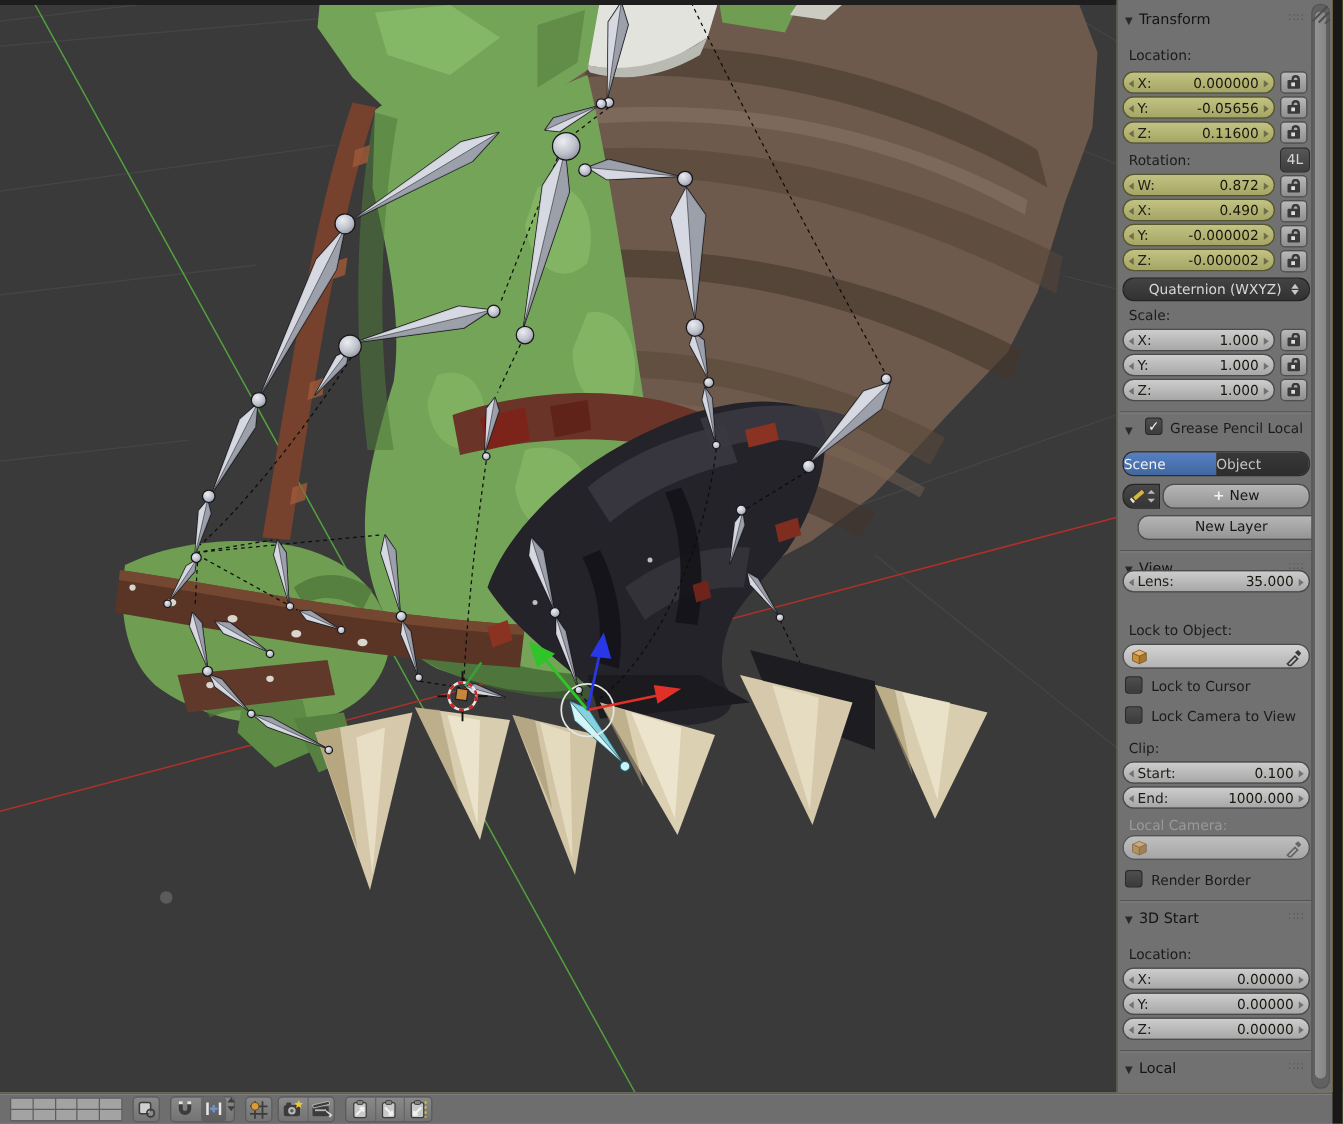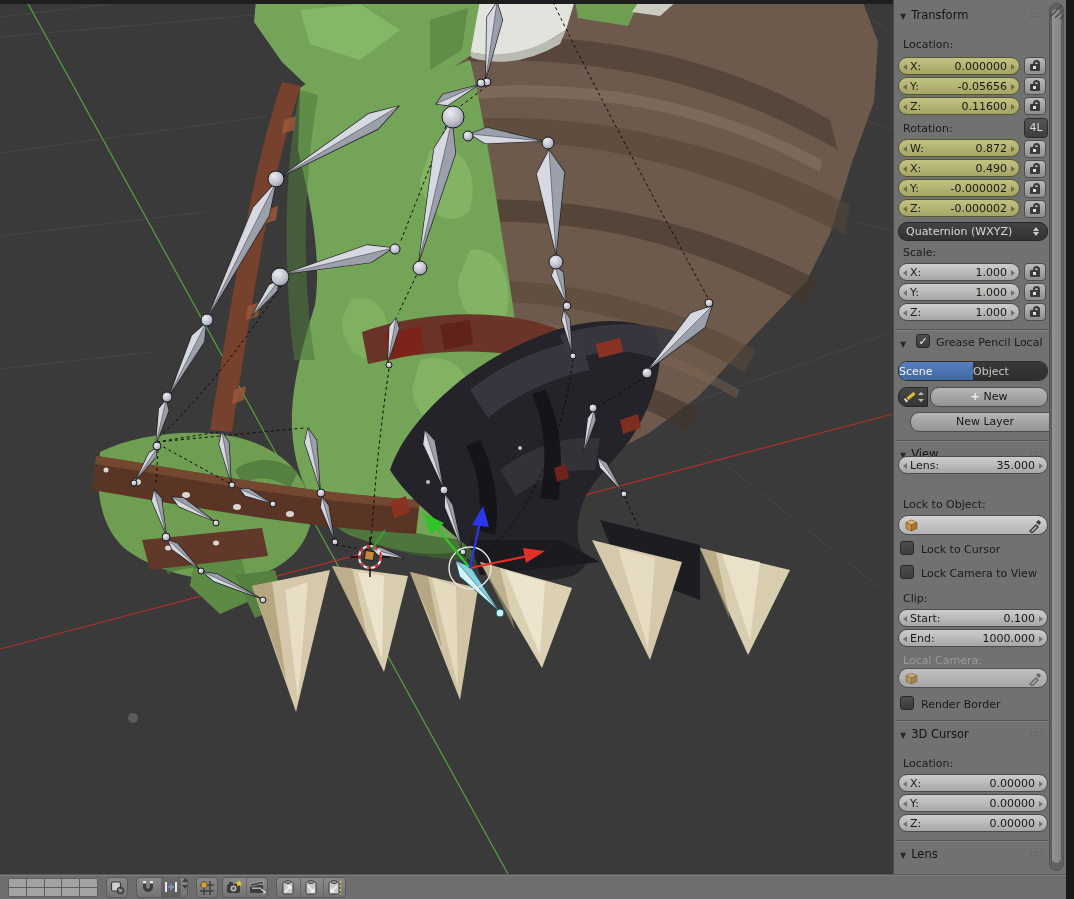--- a/index.html
+++ b/index.html
@@ -41,21 +41,21 @@
   .lk-b { width:10px; height:7px; background:#3a3a3a; border-radius:1px; margin:-1px 0 0 5px; position:relative; }
   .lk-b::after { content:""; position:absolute; left:3px; top:2px; width:3px; height:3px; background:#dedede; }
 
   .modebtn { position:absolute; left:130px; width:24px; height:20px; border-radius:4px;
     background:linear-gradient(#565656,#3e3e3e); border:1px solid #2b2b2b; color:#d6d6d6;
     font-size:11px; text-align:center; line-height:18px; }
 
   .dd { position:absolute; left:4px; width:150px; height:19px; border-radius:9px;
     background:linear-gradient(#434343,#323232); border:1px solid #242424;
     color:#d8d8d8; font-size:11px; line-height:18px; }
-  .dd .t { margin-left:7px; }
+  .dd .t { margin-left:20px; }
   .dd .up { position:absolute; right:8px; top:4px; border-bottom:4px solid #c9c9c9;
     border-left:3.5px solid transparent; border-right:3.5px solid transparent; }
   .dd .dn { position:absolute; right:8px; bottom:4px; border-top:4px solid #c9c9c9;
     border-left:3.5px solid transparent; border-right:3.5px solid transparent; }
 
   .tabs { position:absolute; left:4px; width:150px; height:20px; border-radius:9px;
     overflow:hidden; border:1px solid #2c2c2c; display:flex; }
   .tab { flex:1; line-height:19px; font-size:11px; }
   .tab.active { background:linear-gradient(#5580c4,#41679f); color:#f0f0f0; }
   .tab.inactive { background:linear-gradient(#383838,#2d2d2d); color:#c7c7c7; }
@@ -593,39 +593,39 @@
       <svg width="14" height="14" viewBox="0 0 14 14" style="position:absolute;right:5px;top:3px;opacity:.7">
         <path d="M2,12 L8,6 L10,8 L4,14 Z" fill="none" stroke="#3a3a3a" stroke-width="1.4"></path>
         <path d="M8,3 L11,6 L13,3.5 L10.5,1 Z" fill="#3a3a3a"></path>
       </svg>
     </div>
     <div class="cb" style="left:6px;top:696px"></div>
     <div class="cblbl" style="left:27px;top:698px">Render Border</div>
 
     <div class="divider" style="top:720px"></div>
 
-    <div class="hdr" style="top:727px"><span class="tri">▼</span><span>3D Cursor</span></div>
+    <div class="hdr" style="top:727px"><span class="tri">▼</span><span>3D Start</span></div>
     <span class="dots" style="top:729px">∷∷</span>
 
     <div class="lbl" style="top:757px">Location:</div>
     <div class="nf gray full" style="top:774px">
         <span class="l">X:</span>
         <span class="v">0.00000</span>
       </div>
     <div class="nf gray full" style="top:794px">
         <span class="l">Y:</span>
         <span class="v">0.00000</span>
       </div>
     <div class="nf gray full" style="top:814px">
         <span class="l">Z:</span>
         <span class="v">0.00000</span>
       </div>
 
     <div class="divider" style="top:840px"></div>
-    <div class="hdr" style="top:847px"><span class="tri">▼</span><span>Lens</span></div>
+    <div class="hdr" style="top:847px"><span class="tri">▼</span><span>Local</span></div>
     <span class="dots" style="top:849px">∷∷</span>
   </div>
 
   <div id="scrollbar">
       <div id="scrollthumb"></div>
     </div>
   <svg width="20" height="18" style="position:absolute;left:1046px;top:1px">
     <g stroke="#4e4e4e" stroke-width="1.6">
       <line x1="4" y1="16" x2="16" y2="4"></line>
         <line x1="9" y1="17" x2="17" y2="9"></line>

